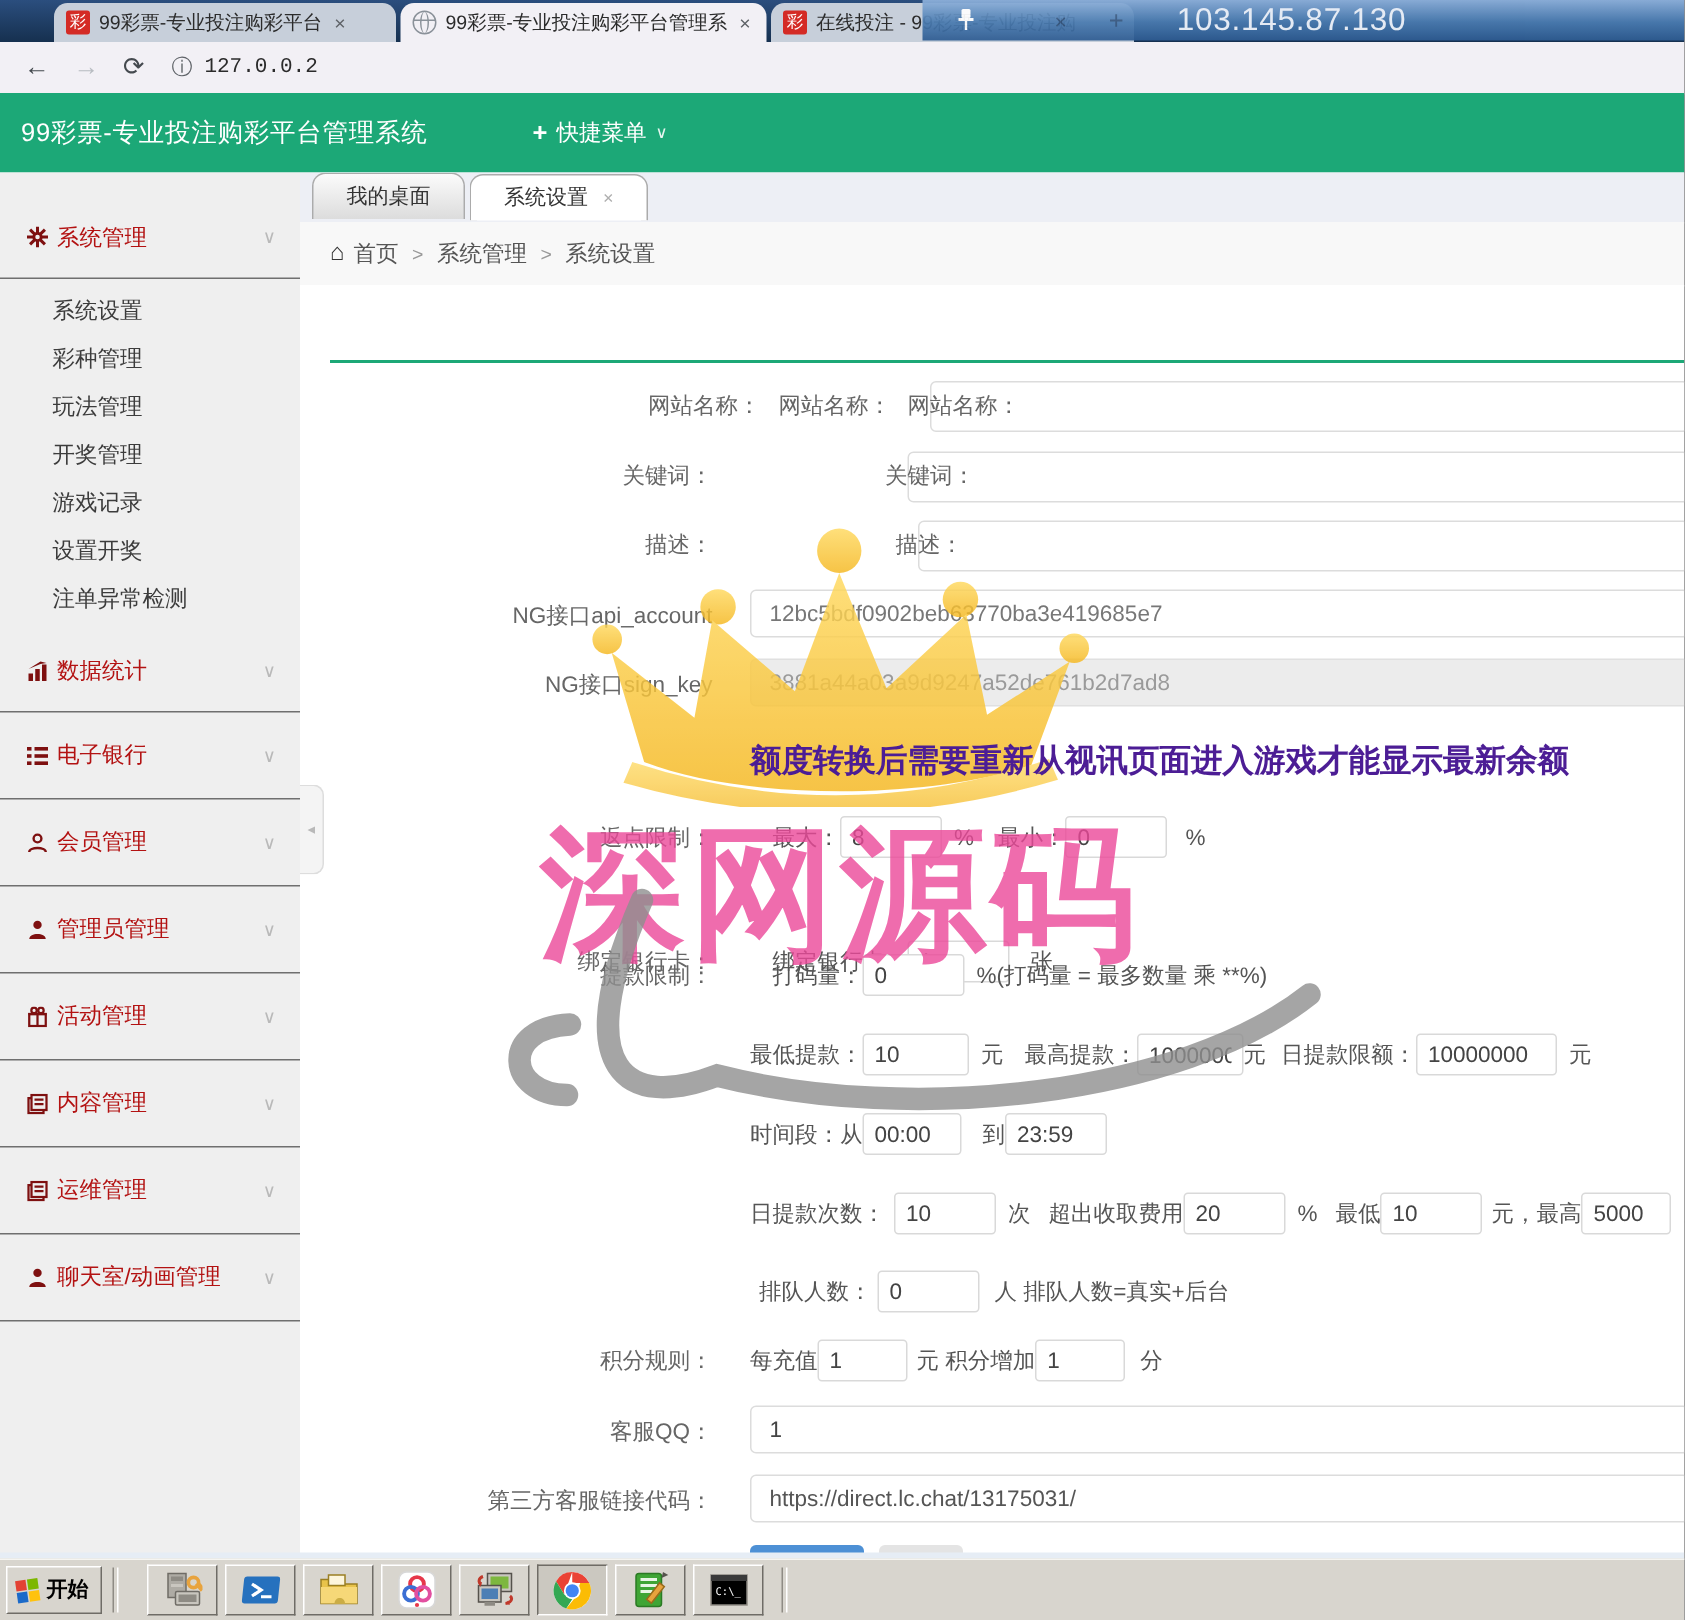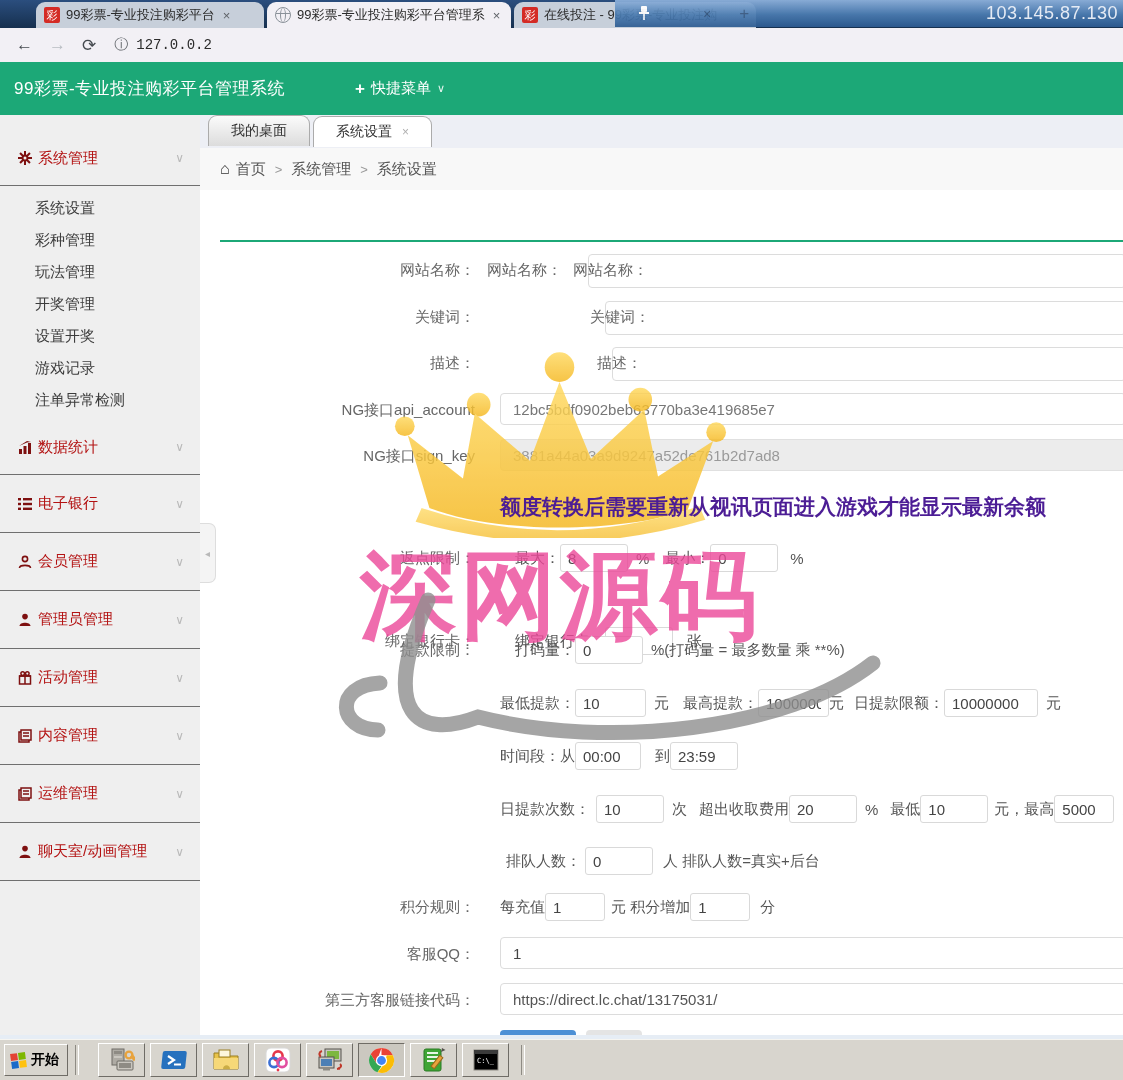--- a/index.html
+++ b/index.html
@@ -16,21 +16,21 @@
   .btab-active{background:#F2F0F5;}
   .favicon{width:16px;height:16px;background:#D42B25;color:#fff;font-size:11px;line-height:16px;
     text-align:center;border-radius:2px;margin-right:6px;flex:none;}
   .tabclose{margin-left:8px;color:#5F6368;font-size:13px;flex:none;}
   .globe{width:14px;height:14px;border:1.5px solid #8A9199;border-radius:50%;margin-right:6px;flex:none;position:relative;}
   .globe:before{content:"";position:absolute;left:0;right:0;top:5px;border-top:1.5px solid #8A9199;}
   .globe:after{content:"";position:absolute;left:4px;top:0;bottom:0;width:4px;border:1.5px solid #8A9199;border-top:none;border-bottom:none;border-radius:50%;}
   .rdpbar{position:absolute;left:615px;top:0;right:0;height:27px;
     background:linear-gradient(#8FB2DC 0%,#4A7BB0 55%,#2E5C92 100%);opacity:.93;
     display:flex;align-items:center;color:#fff;}
-  .rdp-ip{position:absolute;left:0;right:5px;text-align:right;font-size:18px;color:#F4F8FF;letter-spacing:.5px;}
+  .rdp-ip{position:absolute;left:0;right:16px;text-align:center;font-size:21px;color:#F4F8FF;letter-spacing:.5px;}
   .rdp-pin{margin-left:22px;z-index:2;}
   .ghost{color:rgba(35,55,85,.55);font-size:14px;z-index:2;}
   .ghost.x{margin-left:52px;} .ghost.plus{margin-left:28px;font-size:17px;}
 
   
   .toolbar{position:absolute;top:28px;left:0;right:0;height:34px;background:#F2F0F5;
     display:flex;align-items:center;border-bottom:1px solid #D8D6DB;}
   .navbtn{font-size:17px;color:#454A4F;margin-left:16px;}
   .navbtn.disabled{color:#B9BDC2;}
   .urlinfo{font-size:14px;color:#5F6368;margin-left:18px;}
@@ -185,22 +185,22 @@
       </svg>
       <span class="navlabel">系统管理</span>
       <span class="navcaret">∨</span>
     </div>
     <hr class="navsep">
     <div class="submenu">
       <div class="subitem">系统设置</div>
       <div class="subitem">彩种管理</div>
       <div class="subitem">玩法管理</div>
       <div class="subitem">开奖管理</div>
+      <div class="subitem">游戏记录</div>
       <div class="subitem">设置开奖</div>
-      <div class="subitem">游戏记录</div>
       <div class="subitem">注单异常检测</div>
     </div>
     <div class="statshead">
       <svg class="navicon" viewBox="0 0 14 14">
         <g fill="#7E1010">
             <rect x="1" y="9" width="3" height="5"></rect>
             <rect x="5.5" y="6" width="3" height="8"></rect>
             <rect x="10" y="3" width="3" height="11"></rect>
         <path d="M1 6 L9 1 L13 2 L9 2.6 Z"></path>
           </g>
@@ -310,21 +310,21 @@
     <span>首页</span>
     <span class="bc-sep">&gt;</span>
     <span>系统管理</span>
     <span class="bc-sep">&gt;</span>
     <span>系统设置</span>
   </div>
 
   <div class="content">
     <div class="stab-underline"></div>
 
-    <div class="frow" style="top:63px;">
+    <div class="frow" style="top:63px;padding-left:32px;">
       <span class="flabel">网站名称：</span>
       <span class="fields">
         <span class="dup" style="left:-13px;">网站名称：</span>
         <span class="dup" style="left:73px;">网站名称：</span>
         <input class="wideinput" style="left: 88px;" readonly="">
       </span>
     </div>
 
     <div class="frow" style="top:110px;">
       <span class="flabel">关键词：</span>

